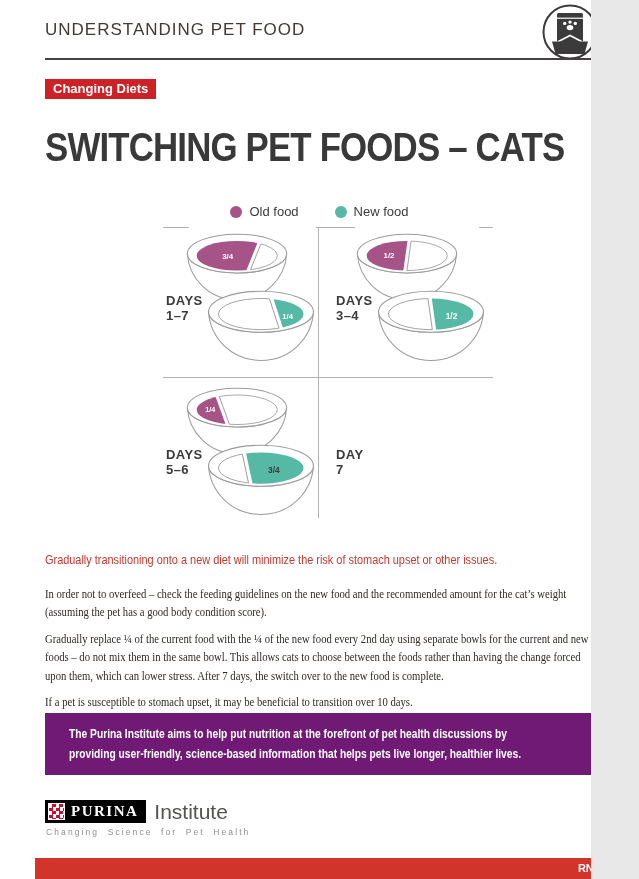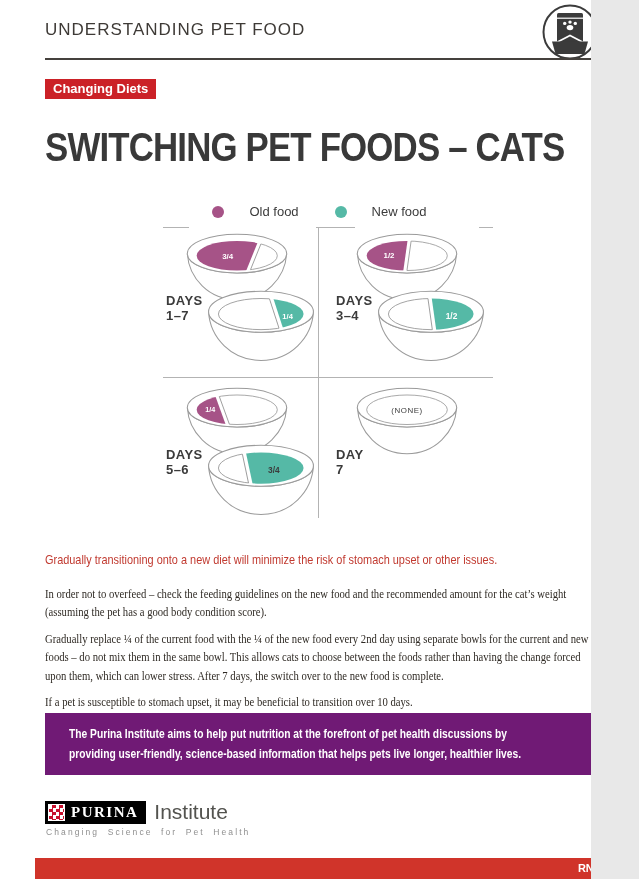--- a/index.html
+++ b/index.html
@@ -6,39 +6,39 @@
   .page{position:relative;width:591px;height:879px;background:#ffffff;overflow:hidden;
         font-family:"Liberation Sans",sans-serif;color:#3b3b3b;}
   .header-title{position:absolute;left:45px;top:20px;font-size:17px;letter-spacing:1px;color:#3e3a36;}
   .header-icon{position:absolute;left:540px;top:2px;}
   .header-rule{position:absolute;left:45px;top:58px;width:552px;height:2px;background:#45413d;}
   .badge{position:absolute;left:45px;top:79px;color:#fff;font-weight:bold;font-size:13px;
          padding:2px 8px 3px;white-space:nowrap;}
   .title{position:absolute;left:45px;top:124px;font-size:41px;font-weight:bold;color:#393939;
          letter-spacing:-1px;white-space:nowrap;transform:scaleX(.85);transform-origin:left top;}
   .legend{position:absolute;left:0;top:204px;width:639px;display:flex;justify-content:center;gap:36px;}
-  .legend-item{display:flex;align-items:center;gap:25px;font-size:13px;color:#3b3b3b;}
+  .legend-item{display:flex;align-items:center;gap:7px;font-size:13px;color:#3b3b3b;}
   .legend-dot{width:12px;height:12px;border-radius:50%;}
   #diagram{position:absolute;left:0;top:0;width:639px;height:879px;pointer-events:none;}
   .gridline{position:absolute;background:#b3b3b3;}
   .quad{position:absolute;width:170px;height:152px;}
   .quad-label{position:absolute;left:16px;top:66px;font-weight:bold;font-size:13px;line-height:1.15;
               letter-spacing:.4px;color:#3b3b3b;}
   .bowl-a{position:absolute;left:33px;top:4px;width:108px;}
   .bowl-b{position:absolute;left:54px;top:61px;width:114px;}
   .bowl-a svg,.bowl-b svg{display:block;width:100%;height:auto;}
   .highlight{position:absolute;left:45px;top:552px;font-size:13px;white-space:nowrap;
              transform:scaleX(.84);transform-origin:left top;}
   .bodycopy{position:absolute;left:45px;top:585px;width:676px;font-family:"Liberation Serif",serif;
             font-size:13px;line-height:1.42;color:#2f2a24;transform:scaleX(.82);transform-origin:left top;}
   .bodycopy p{margin:0 0 8px 0;}
   .banner{position:absolute;left:45px;top:713px;width:552px;box-sizing:border-box;padding:11px 24px;color:#fff;}
   .banner-text{transform:scaleX(.82);transform-origin:left top;}
   .banner-line{font-weight:bold;font-size:12.5px;line-height:1.6;white-space:nowrap;}
-  .footer-logo{position:absolute;left:45px;top:800px;display:flex;align-items:center;}
+  .footer-logo{position:absolute;left:45px;top:800px;display:flex;align-items:flex-start;}
   .purina-box{background:#000;display:flex;align-items:center;height:23px;padding:0 8px 0 3px;}
   .checker{width:17px;height:17px;box-sizing:border-box;border:1.5px solid #fff;
            background-image:conic-gradient(#c8102e 0 25%,#fff 0 50%,#c8102e 0 75%,#fff 0);
            background-size:7px 7px;}
   .purina-word{color:#fff;font-family:"Liberation Serif",serif;font-weight:bold;font-size:15px;
                letter-spacing:1.5px;margin-left:6px;}
   .institute-word{font-size:21px;color:#53534f;margin-left:8px;}
   .tagline{position:absolute;left:46px;top:827px;font-size:8.5px;letter-spacing:2.1px;word-spacing:4px;
            color:#8f8f8f;white-space:nowrap;}
   .bottom-bar{position:absolute;left:0;top:858px;width:639px;height:21px;box-sizing:border-box;
@@ -246,28 +246,20 @@
             </g>
             <text x="92" y="40" fill="#3b3b3b" font-size="11" font-family="&quot;Liberation Sans&quot;,sans-serif" text-anchor="middle" font-weight="bold" letter-spacing="0">3/4</text>
           </svg>
         </div>
       </div>
       <div class="quad" style="left: 320px; top: 382px;">
         <div class="quad-label">
           <div>DAY</div>
           <div>7</div>
         </div>
-        <div class="bowl-a">
-          <svg viewBox="0 0 150 104">
-            <path d="M6,30 C8,64 36,94 75,94 C114,94 142,64 144,30 A69,27 0 0 1 6,30 Z" fill="#fff" stroke="#9b9b9b" stroke-width="1.4"></path>
-            <ellipse cx="75" cy="30" rx="69" ry="27" fill="#fff" stroke="#9b9b9b" stroke-width="1.4"></ellipse>
-            <ellipse cx="75" cy="33" rx="56" ry="20.5" fill="#fff" stroke="#9b9b9b" stroke-width="1.2"></ellipse>
-            <text x="75" y="37" fill="#3b3b3b" font-size="11" font-family="&quot;Liberation Sans&quot;,sans-serif" text-anchor="middle" font-weight="normal" letter-spacing="0.8">(NONE)</text>
-          </svg>
-        </div>
       </div>
     </div>
 
   <div class="highlight" style="color: rgb(193, 58, 48);">Gradually transitioning onto a new diet will minimize the risk of stomach upset or other issues.</div>
 
   <div class="bodycopy">
     <p>In order not to overfeed – check the feeding guidelines on the new food and the recommended amount for the cat’s weight (assuming the pet has a good body condition score).</p>
     <p>Gradually replace ¼ of the current food with the ¼ of the new food every 2nd day using separate bowls for the current and new foods – do not mix them in the same bowl. This allows cats to choose between the foods rather than having the change forced upon them, which can lower stress. After 7 days, the switch over to the new food is complete.</p>
     <p>If a pet is susceptible to stomach upset, it may be beneficial to transition over 10 days.</p>
   </div>

